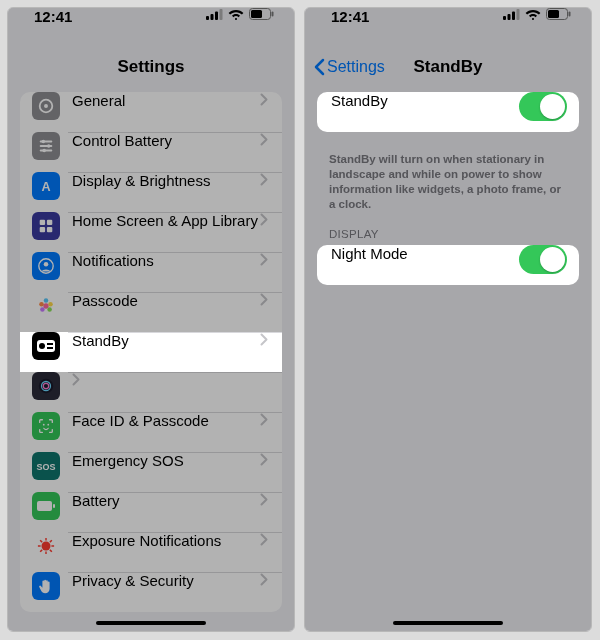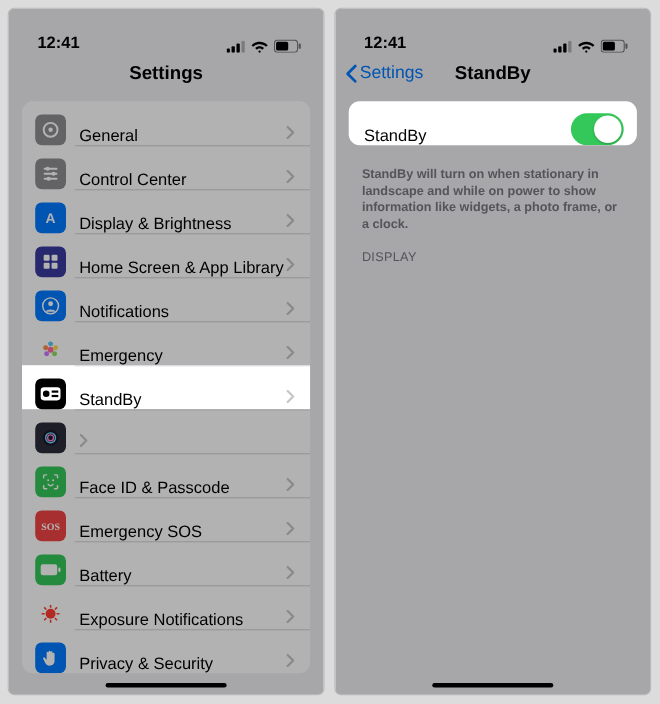--- a/index.html
+++ b/index.html
@@ -30,21 +30,21 @@
     position: absolute;
     inset: 0;
     background: rgba(0,0,0,0.30);
     pointer-events: none;
     z-index: 50;
   }
   
   .status-bar {
     height: 40px;
     display: flex;
-    align-items: flex-end;
+    align-items: flex-start;
     justify-content: space-between;
     padding: 0 20px 0 26px;
     font-weight: 600;
     font-size: 15px;
     color: #000;
   }
   .status-right { display: flex; align-items: center; gap: 5px; }
   .status-right svg { display: block; }
   
   .nav-bar {
@@ -89,21 +89,21 @@
   }
   .header-text {
     margin: 0 24px 5px 24px;
     font-size: 11.5px;
     color: #7a7a80;
     text-transform: uppercase;
     letter-spacing: 0.3px;
   }
   .row {
     display: flex;
-    align-items: flex-end;
+    align-items: flex-start;
     height: 40px;
     padding-left: 12px;
     position: relative;
   }
   .row + .row::before {
     content: "";
     position: absolute;
     left: 48px;
     right: 0;
     top: 0;
@@ -221,21 +221,21 @@
             <div class="row-icon" style="background: rgb(142, 142, 147);">
               <svg width="18" height="18" viewBox="0 0 20 20">
                 <rect x="3" y="4" width="14" height="2" rx="1" fill="currentColor"></rect>
                 <rect x="3" y="9" width="14" height="2" rx="1" fill="currentColor"></rect>
                 <rect x="3" y="14" width="14" height="2" rx="1" fill="currentColor"></rect>
                 <circle cx="7" cy="5" r="2" fill="currentColor"></circle>
                 <circle cx="13" cy="10" r="2" fill="currentColor"></circle>
                 <circle cx="8" cy="15" r="2" fill="currentColor"></circle>
               </svg>
             </div>
-            <span class="row-label">Control Center</span>
+            <span class="row-label">Control Battery</span>
             <span class="chevron"><svg width="8" height="13" viewBox="0 0 8 13">
                 <path d="M1.5 1.5 L6.5 6.5 L1.5 11.5" fill="none" stroke="currentColor" stroke-width="2" stroke-linecap="round" stroke-linejoin="round"></path>
               </svg></span>
           </div>
           <div class="row">
             <div class="row-icon" style="background: rgb(0, 122, 255);">
               <svg width="18" height="18" viewBox="0 0 20 20">
                 <text x="10" y="15" text-anchor="middle" font-size="14" font-weight="700" fill="currentColor">A</text>
               </svg>
             </div>
@@ -275,21 +275,21 @@
             <div class="row-icon" style="background: rgb(255, 255, 255);">
               <svg width="18" height="18" viewBox="0 0 20 20">
                 <circle cx="10" cy="10" r="3" fill="#ff6a9e"></circle>
                 <circle cx="10" cy="4" r="2.5" fill="#5ac8fa"></circle>
                 <circle cx="15" cy="8" r="2.5" fill="#ffd94a"></circle>
                 <circle cx="14" cy="14" r="2.5" fill="#8ae05a"></circle>
                 <circle cx="6" cy="14" r="2.5" fill="#c97aff"></circle>
                 <circle cx="5" cy="8" r="2.5" fill="#ff8a4a"></circle>
               </svg>
             </div>
-            <span class="row-label">Emergency</span>
+            <span class="row-label">Passcode</span>
             <span class="chevron"><svg width="8" height="13" viewBox="0 0 8 13">
                 <path d="M1.5 1.5 L6.5 6.5 L1.5 11.5" fill="none" stroke="currentColor" stroke-width="2" stroke-linecap="round" stroke-linejoin="round"></path>
               </svg></span>
           </div>
           <div class="row highlighted">
             <div class="row-icon" style="background: rgb(0, 0, 0);">
               <svg width="20" height="14" viewBox="0 0 20 14">
                 <rect x="1" y="1" width="18" height="12" rx="3" fill="#fff"></rect>
                 <circle cx="6" cy="7" r="3" fill="#000"></circle>
                 <rect x="11" y="4" width="6" height="2" fill="#000"></rect>
@@ -321,21 +321,21 @@
                 <circle cx="12.5" cy="8.5" r="1" fill="currentColor"></circle>
                 <path d="M7.5 12.5c.8 1 1.7 1.5 2.5 1.5s1.7-.5 2.5-1.5" fill="none" stroke="currentColor" stroke-width="1.3" stroke-linecap="round"></path>
               </svg>
             </div>
             <span class="row-label">Face ID &amp; Passcode</span>
             <span class="chevron"><svg width="8" height="13" viewBox="0 0 8 13">
                 <path d="M1.5 1.5 L6.5 6.5 L1.5 11.5" fill="none" stroke="currentColor" stroke-width="2" stroke-linecap="round" stroke-linejoin="round"></path>
               </svg></span>
           </div>
           <div class="row">
-            <div class="row-icon" style="background: #ef4444; font-family: Liberation Serif, serif;">
+            <div class="row-icon" style="background: #0f766e;">
               <svg width="22" height="12" viewBox="0 0 22 12">
                 <text x="11" y="10" text-anchor="middle" font-size="9" font-weight="700" fill="currentColor">SOS</text>
               </svg>
             </div>
             <span class="row-label">Emergency SOS</span>
             <span class="chevron"><svg width="8" height="13" viewBox="0 0 8 13">
                 <path d="M1.5 1.5 L6.5 6.5 L1.5 11.5" fill="none" stroke="currentColor" stroke-width="2" stroke-linecap="round" stroke-linejoin="round"></path>
               </svg></span>
           </div>
           <div class="row">
@@ -421,17 +421,23 @@
     <div class="content">
       <div class="group highlighted">
         <div class="row noicon">
           <span class="row-label">StandBy</span>
           <div class="toggle"></div>
         </div>
       </div>
       <div class="footer-text">StandBy will turn on when stationary in landscape and while on power to show information like widgets, a photo frame, or a clock.</div>
 
       <div class="header-text">Display</div>
+      <div class="group highlighted">
+        <div class="row noicon">
+          <span class="row-label">Night Mode</span>
+          <div class="toggle"></div>
+        </div>
+      </div>
     </div>
     <div class="home-indicator"></div>
   </div>
 
 </div>
 
 </body></html>

